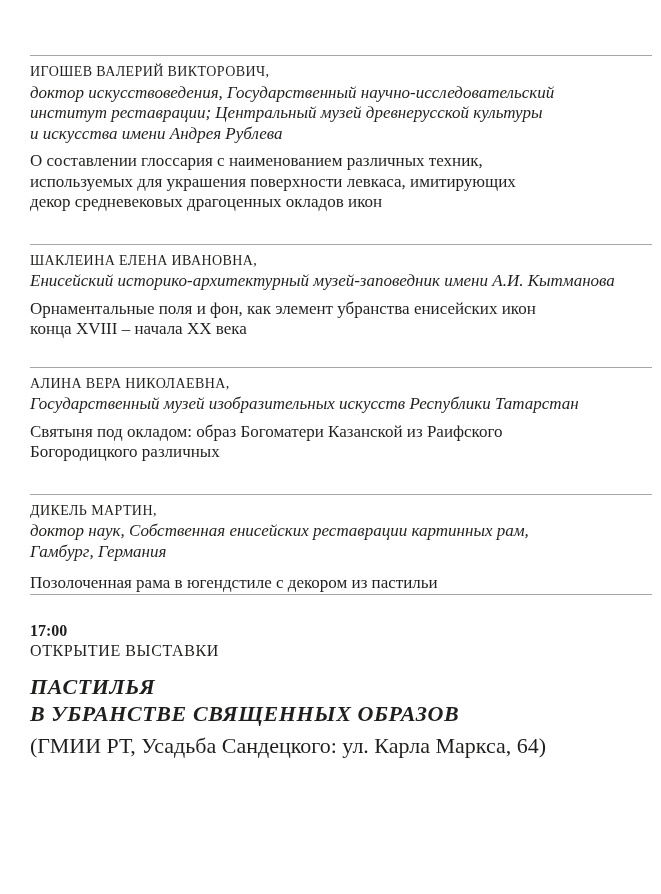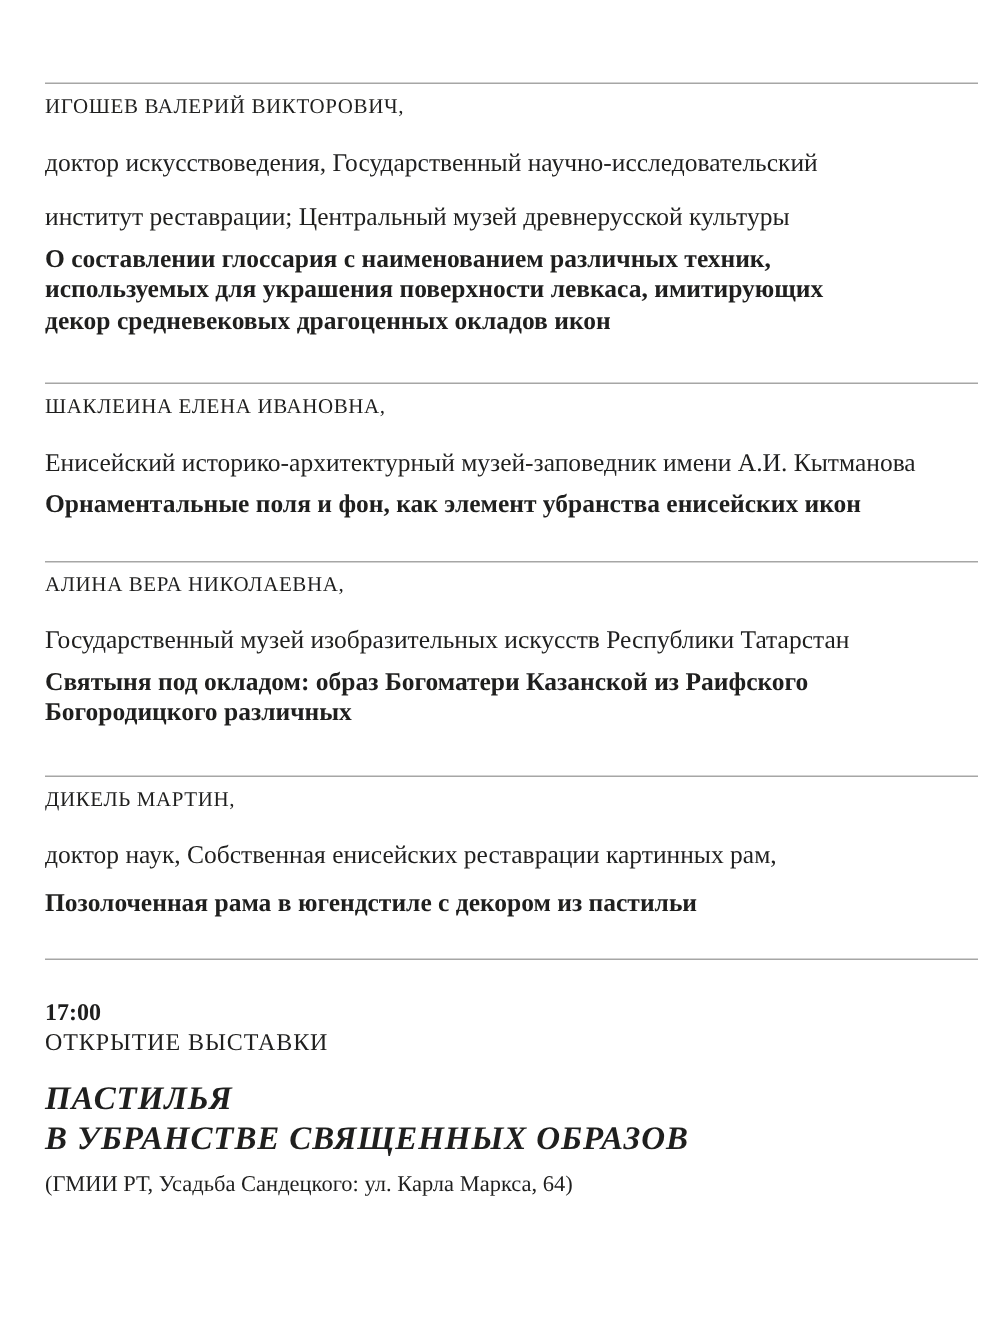--- a/index.html
+++ b/index.html
@@ -23,37 +23,37 @@
   section.session {
     border-top: 1px solid #a6a6a5;
     padding-top: 6px;
   }
   .speaker {
     font-size: 14px;
     line-height: 20.5px;
     letter-spacing: 0.4px;
   }
   .affiliation .line {
+    font-style: italic;
     font-size: 17px;
     line-height: 20.5px;
-    margin-top: 16px;
   }
   .talk-title {
     margin-top: 7px;
   }
   .talk-title .line {
-    font-weight: bold;
+    font-weight: normal;
     font-size: 17px;
     line-height: 20.5px;
   }
   
   #session-0 { padding-bottom: 31px; }
   #session-1 { padding-bottom: 27px; }
   #session-2 { padding-bottom: 31px; }
-  #session-3 { padding-bottom: 27px; }
+  #session-3 { }
   #session-3 .talk-title { margin-top: 11px; }
 
   section.closing {
     border-top: 1px solid #a6a6a5;
     padding-top: 26px;
     text-align: left;
   }
   .closing .time {
     font-weight: bold;
     font-size: 16px;
@@ -70,67 +70,70 @@
   }
   .closing .exhibition-title .line {
     font-weight: bold;
     font-size: 22px;
     line-height: 27px;
     letter-spacing: 0.6px;
     font-style: italic;
   }
   .closing .venue {
     margin-top: 8px;
-    font-size: 15px;
+    font-size: 22px;
     line-height: 21px;
   }
 </style>
 </head>
 <body>
 
 <div class="content">
 
   <section class="session" id="session-0">
     <div class="speaker">ИГОШЕВ ВАЛЕРИЙ ВИКТОРОВИЧ,</div>
     <div class="affiliation">
       <div class="line">доктор искусствоведения, Государственный научно-исследовательский</div>
       <div class="line">институт реставрации; Центральный музей древнерусской культуры</div>
+      <div class="line">и искусства имени Андрея Рублева</div>
     </div>
     <div class="talk-title">
       <div class="line">О составлении глоссария с наименованием различных техник,</div>
       <div class="line">используемых для украшения поверхности левкаса, имитирующих</div>
       <div class="line">декор средневековых драгоценных окладов икон</div>
     </div>
   </section>
 
   <section class="session" id="session-1">
     <div class="speaker">ШАКЛЕИНА ЕЛЕНА ИВАНОВНА,</div>
     <div class="affiliation">
       <div class="line">Енисейский историко-архитектурный музей-заповедник имени А.И. Кытманова</div>
     </div>
     <div class="talk-title">
       <div class="line">Орнаментальные поля и фон, как элемент убранства енисейских икон</div>
+      <div class="line">конца XVIII – начала XX века</div>
     </div>
   </section>
 
   <section class="session" id="session-2">
     <div class="speaker">АЛИНА ВЕРА НИКОЛАЕВНА,</div>
     <div class="affiliation">
       <div class="line">Государственный музей изобразительных искусств Республики Татарстан</div>
     </div>
     <div class="talk-title">
       <div class="line">Святыня под окладом: образ Богоматери Казанской из Раифского</div>
       <div class="line">Богородицкого различных</div>
     </div>
   </section>
 
   <section class="session" id="session-3">
     <div class="speaker">ДИКЕЛЬ МАРТИН,</div>
     <div class="affiliation">
       <div class="line">доктор наук, Собственная енисейских реставрации картинных рам,</div>
+      <div class="line">Гамбург, Германия</div>
     </div>
     <div class="talk-title">
       <div class="line">Позолоченная рама в югендстиле с декором из пастильи</div>
     </div>
   </section>
 
   <section class="closing">
     <div class="time">17:00</div>
     <div class="event">ОТКРЫТИЕ ВЫСТАВКИ</div>
     <div class="exhibition-title">

